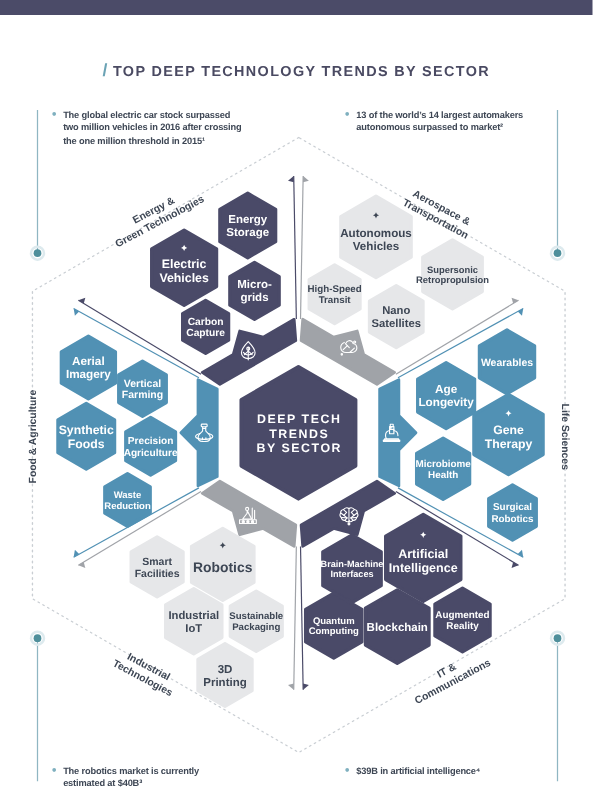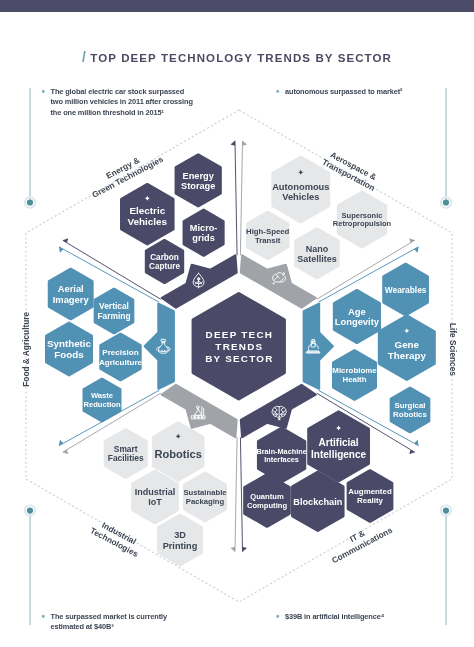--- a/index.html
+++ b/index.html
@@ -17,23 +17,23 @@
 </head>
 <body>
 
 <div id="topbar"></div>
 
 <div id="title">
   <span class="slash">/</span>
   <span class="t">TOP DEEP TECHNOLOGY TRENDS BY SECTOR</span>
 </div>
 
-<div class="note" style="left:50.5px;top:87px;"><span class="bul">•</span><span><span class="ln">The global electric car stock surpassed</span><span class="ln">two million vehicles in 2011 after crossing</span><span class="ln">the one million threshold in 2015¹</span></span></div>
-<div class="note" style="left:285px;top:87px;"><span class="bul">•</span><span><span class="ln">autonomous surpassed to market²</span></span></div>
-<div class="note" style="left:50.5px;top:612px;"><span class="bul">•</span><span><span class="ln">The surpassed market is currently</span><span class="ln">estimated at $40B³</span></span></div>
+<div class="note" style="left:50.5px;top:87px;"><span class="bul">•</span><span><span class="ln">The global electric car stock surpassed</span><span class="ln">two million vehicles in 2016 after crossing</span><span class="ln">the one million threshold in 2015¹</span></span></div>
+<div class="note" style="left:285px;top:87px;"><span class="bul">•</span><span><span class="ln">13 of the world’s 14 largest automakers</span><span class="ln">autonomous surpassed to market²</span></span></div>
+<div class="note" style="left:50.5px;top:612px;"><span class="bul">•</span><span><span class="ln">The robotics market is currently</span><span class="ln">estimated at $40B³</span></span></div>
 <div class="note" style="left:285px;top:612px;"><span class="bul">•</span><span><span class="ln">$39B in artificial intelligence⁴</span></span></div>
 
 <svg class="diagram" width="474" height="647" viewBox="0 0 474 647">
 <defs>
   <marker id="ahA0" viewBox="0 0 12 10" refX="11.6" refY="5" markerWidth="12" markerHeight="10" orient="auto" markerUnits="userSpaceOnUse">
         <path d="M 11.6 5 L 7.9 0.35 L 6.6 5 Z" fill="#4a4a68"></path>
       </marker>
   <marker id="ahB0" viewBox="0 0 12 10" refX="11.6" refY="5" markerWidth="12" markerHeight="10" orient="auto" markerUnits="userSpaceOnUse">
         <path d="M 11.6 5 L 7.9 9.65 L 6.6 5 Z" fill="#4a4a68"></path>
       </marker>

